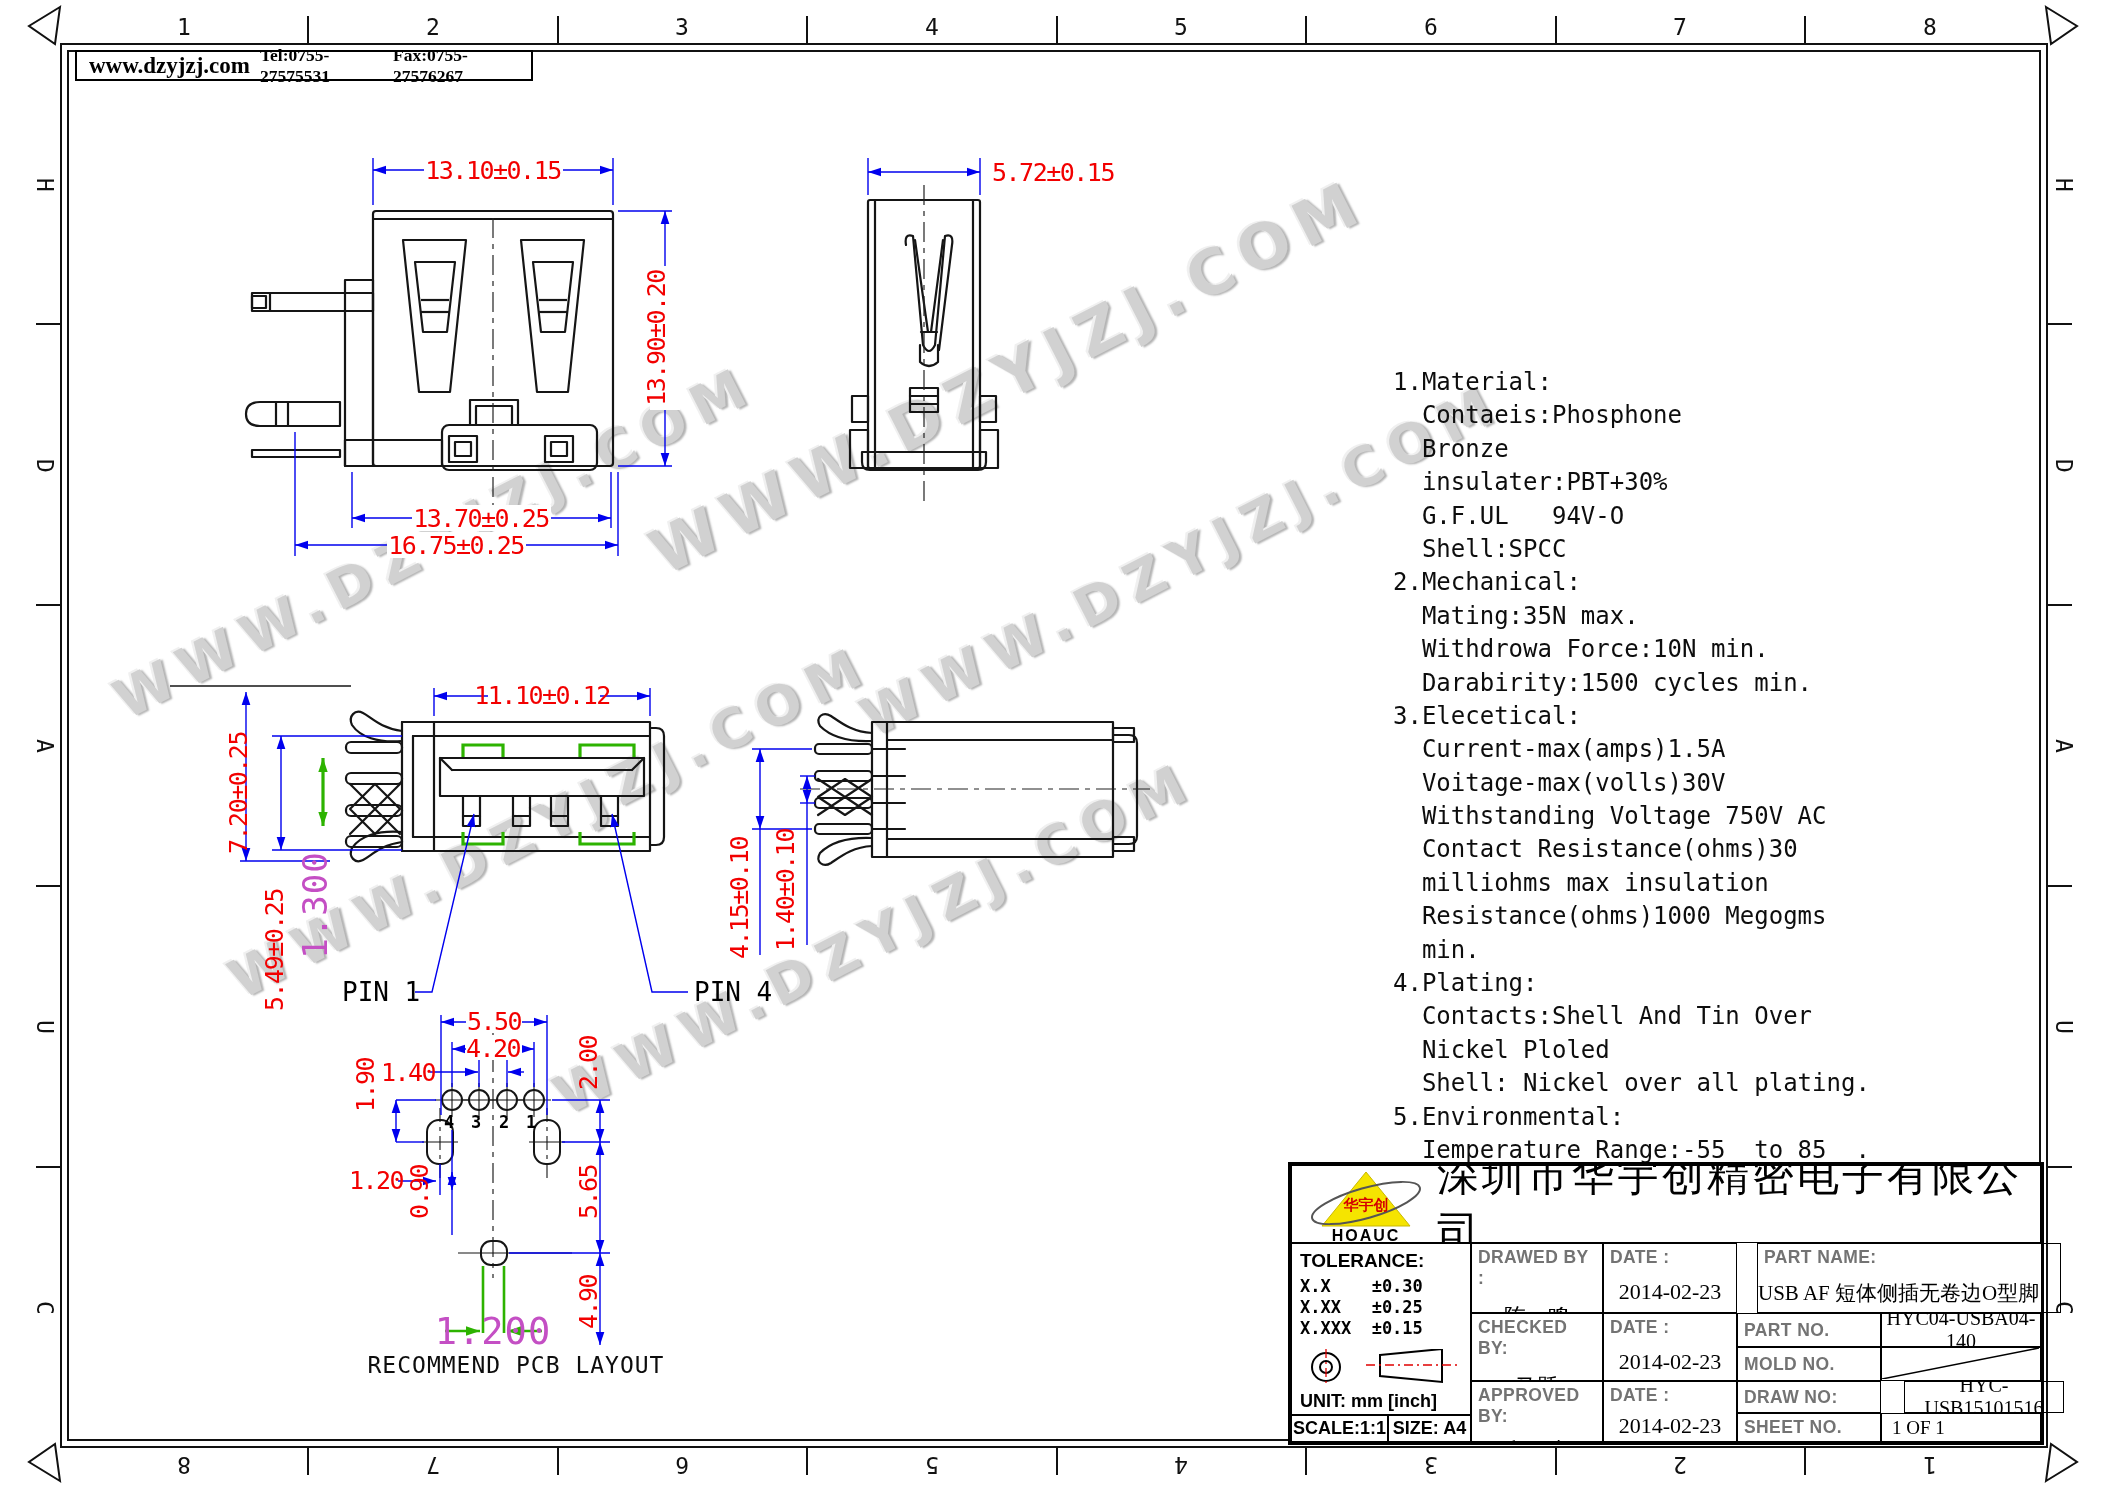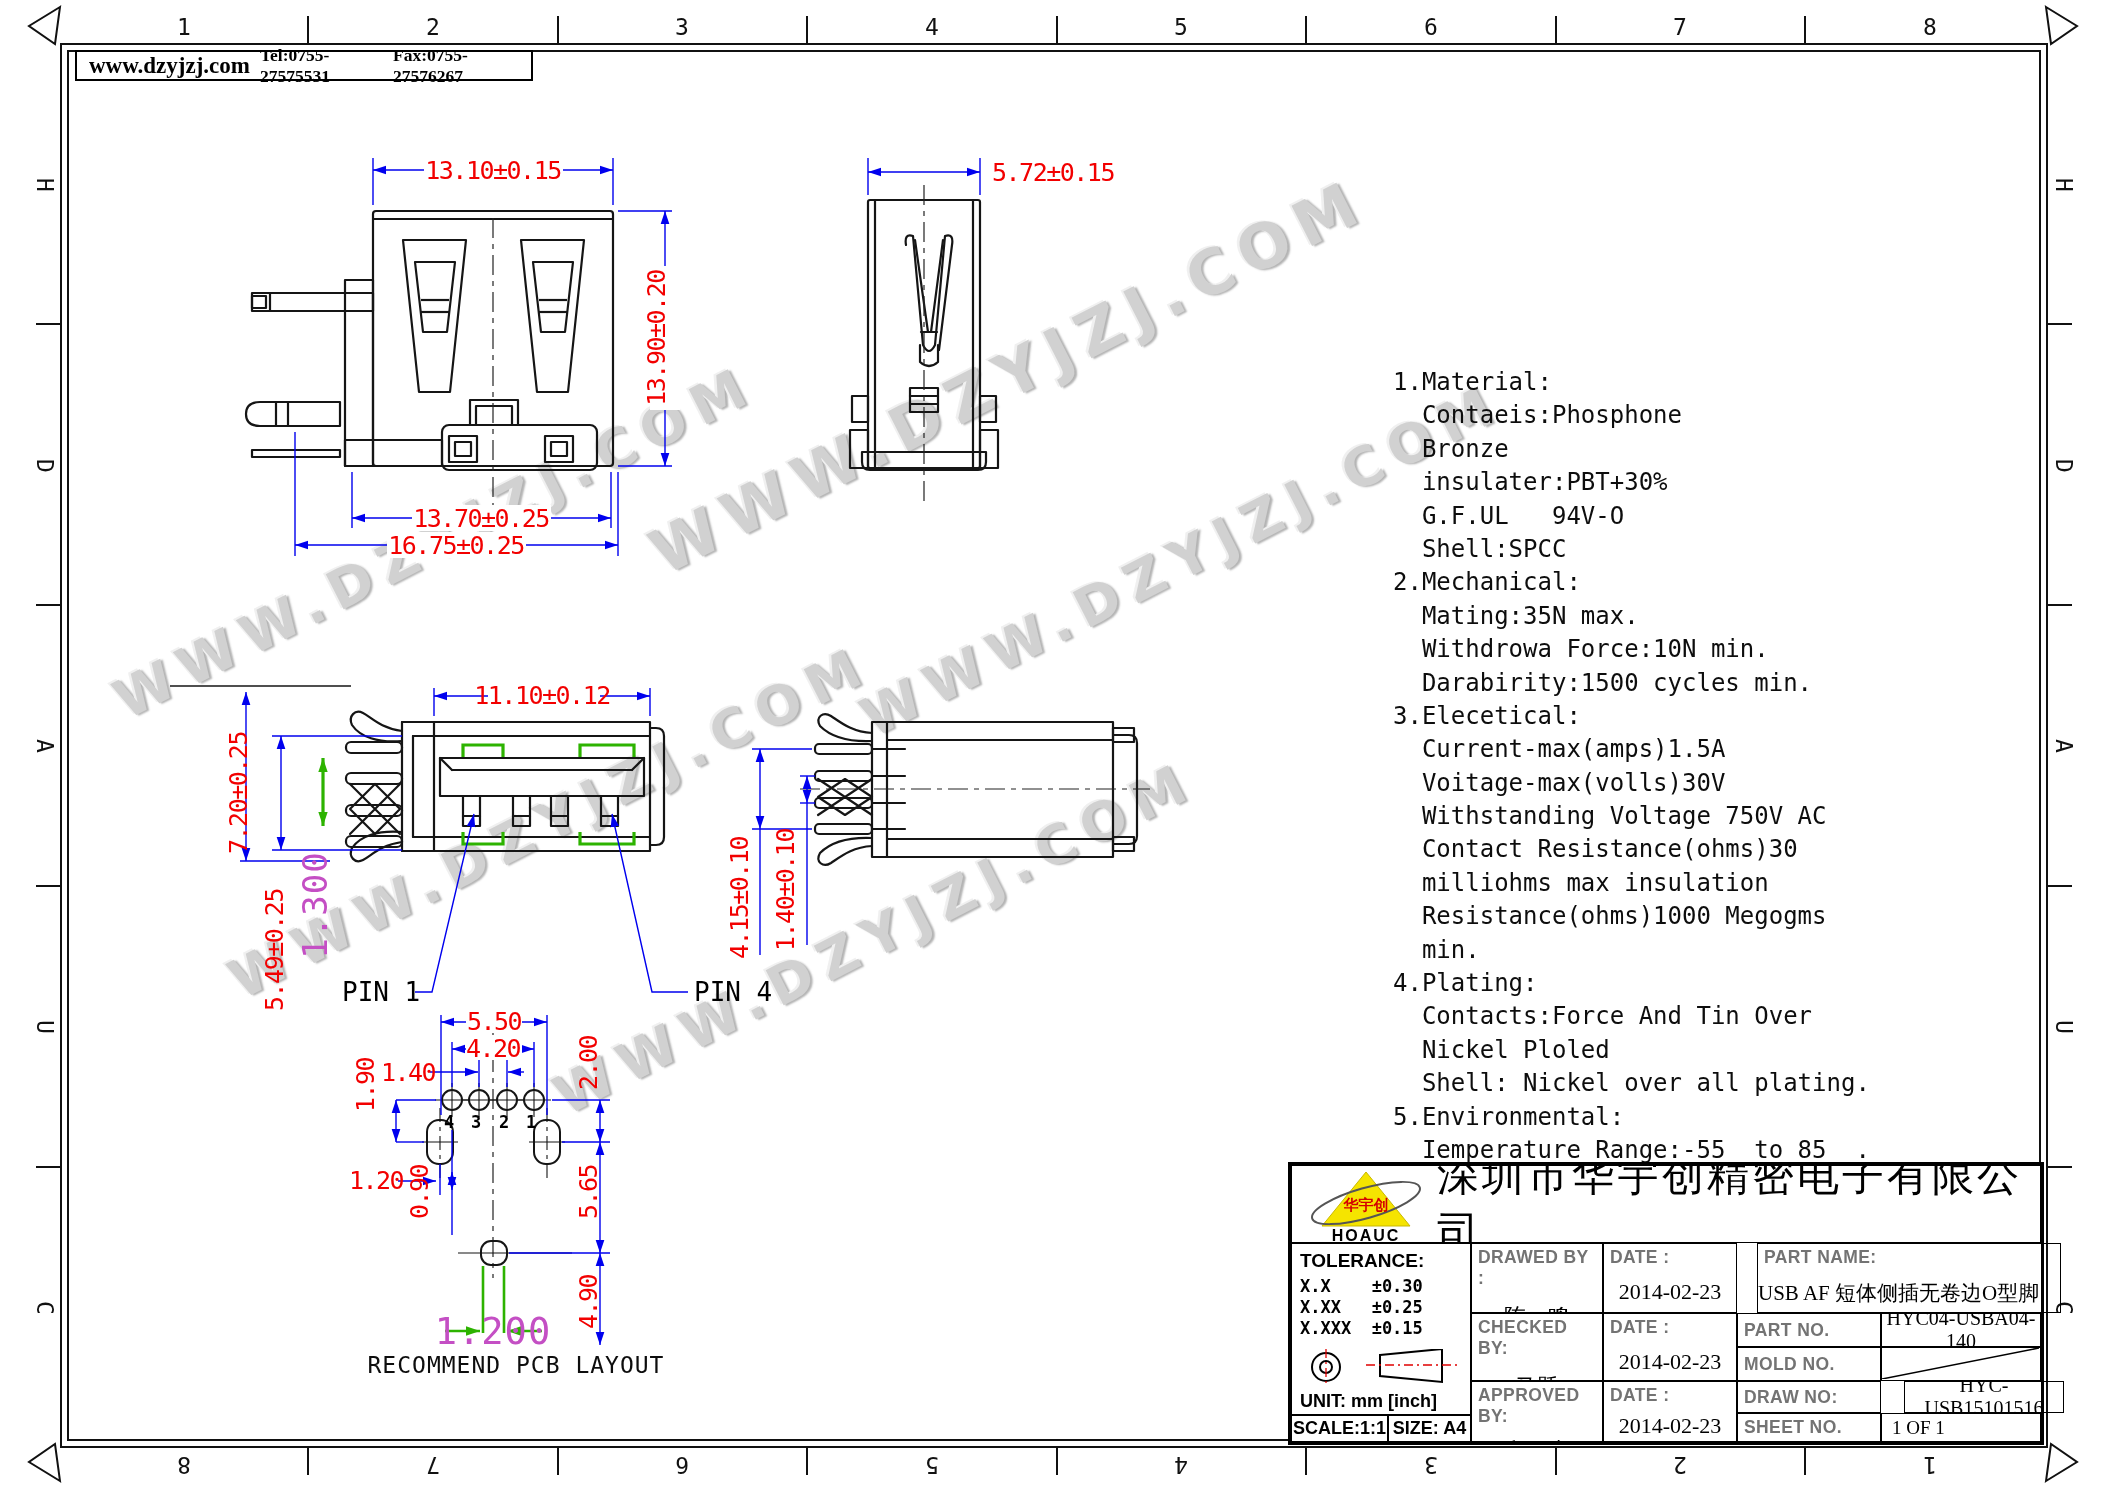--- a/index.html
+++ b/index.html
@@ -397,21 +397,21 @@
     <div class="note-line">  Darabirity:1500 cycles min.</div>
     <div class="note-line">3.Elecetical:</div>
     <div class="note-line">  Current-max(amps)1.5A</div>
     <div class="note-line">  Voitage-max(volls)30V</div>
     <div class="note-line">  Withstanding Voltage 750V AC</div>
     <div class="note-line">  Contact Resistance(ohms)30</div>
     <div class="note-line">  milliohms max insulation</div>
     <div class="note-line">  Resistance(ohms)1000 Megogms</div>
     <div class="note-line">  min.</div>
     <div class="note-line">4.Plating:</div>
-    <div class="note-line">  Contacts:Force And Tin Over</div>
+    <div class="note-line">  Contacts:Shell And Tin Over</div>
     <div class="note-line">  Nickel Ploled</div>
     <div class="note-line">  Shell: Nickel over all plating.</div>
     <div class="note-line">5.Environmental:</div>
     <div class="note-line">  Iemperature Range:-55  to 85  .</div>
   </div>
 
   <div id="tblock">
 
     <div class="tb-cell" style="left:0;top:0;width:750px;height:78px;">
       <svg width="135" height="76" viewBox="0 0 135 76" style="position:absolute;left:8px;top:2px;">

